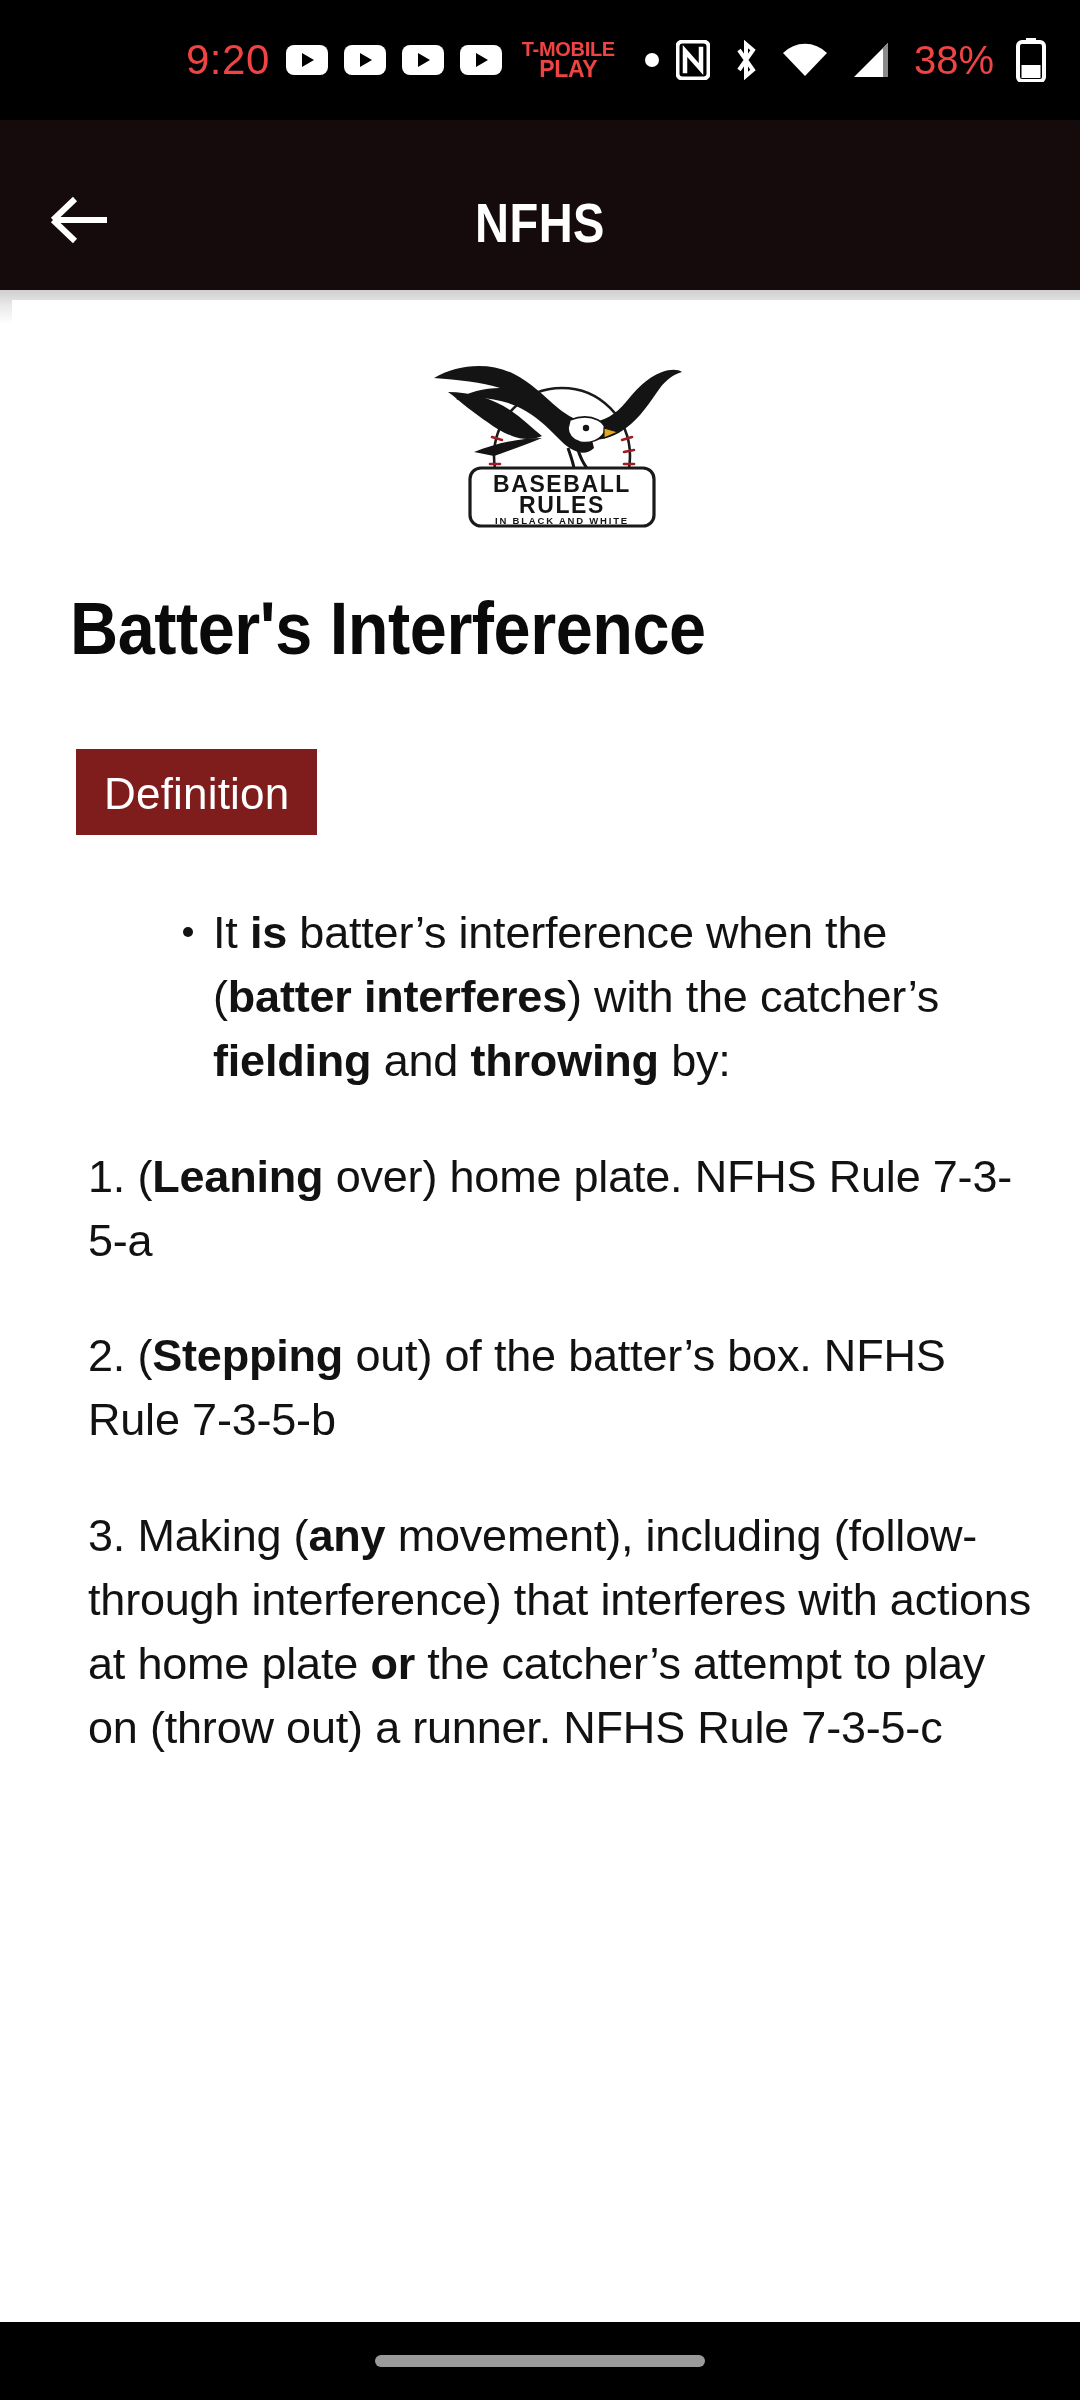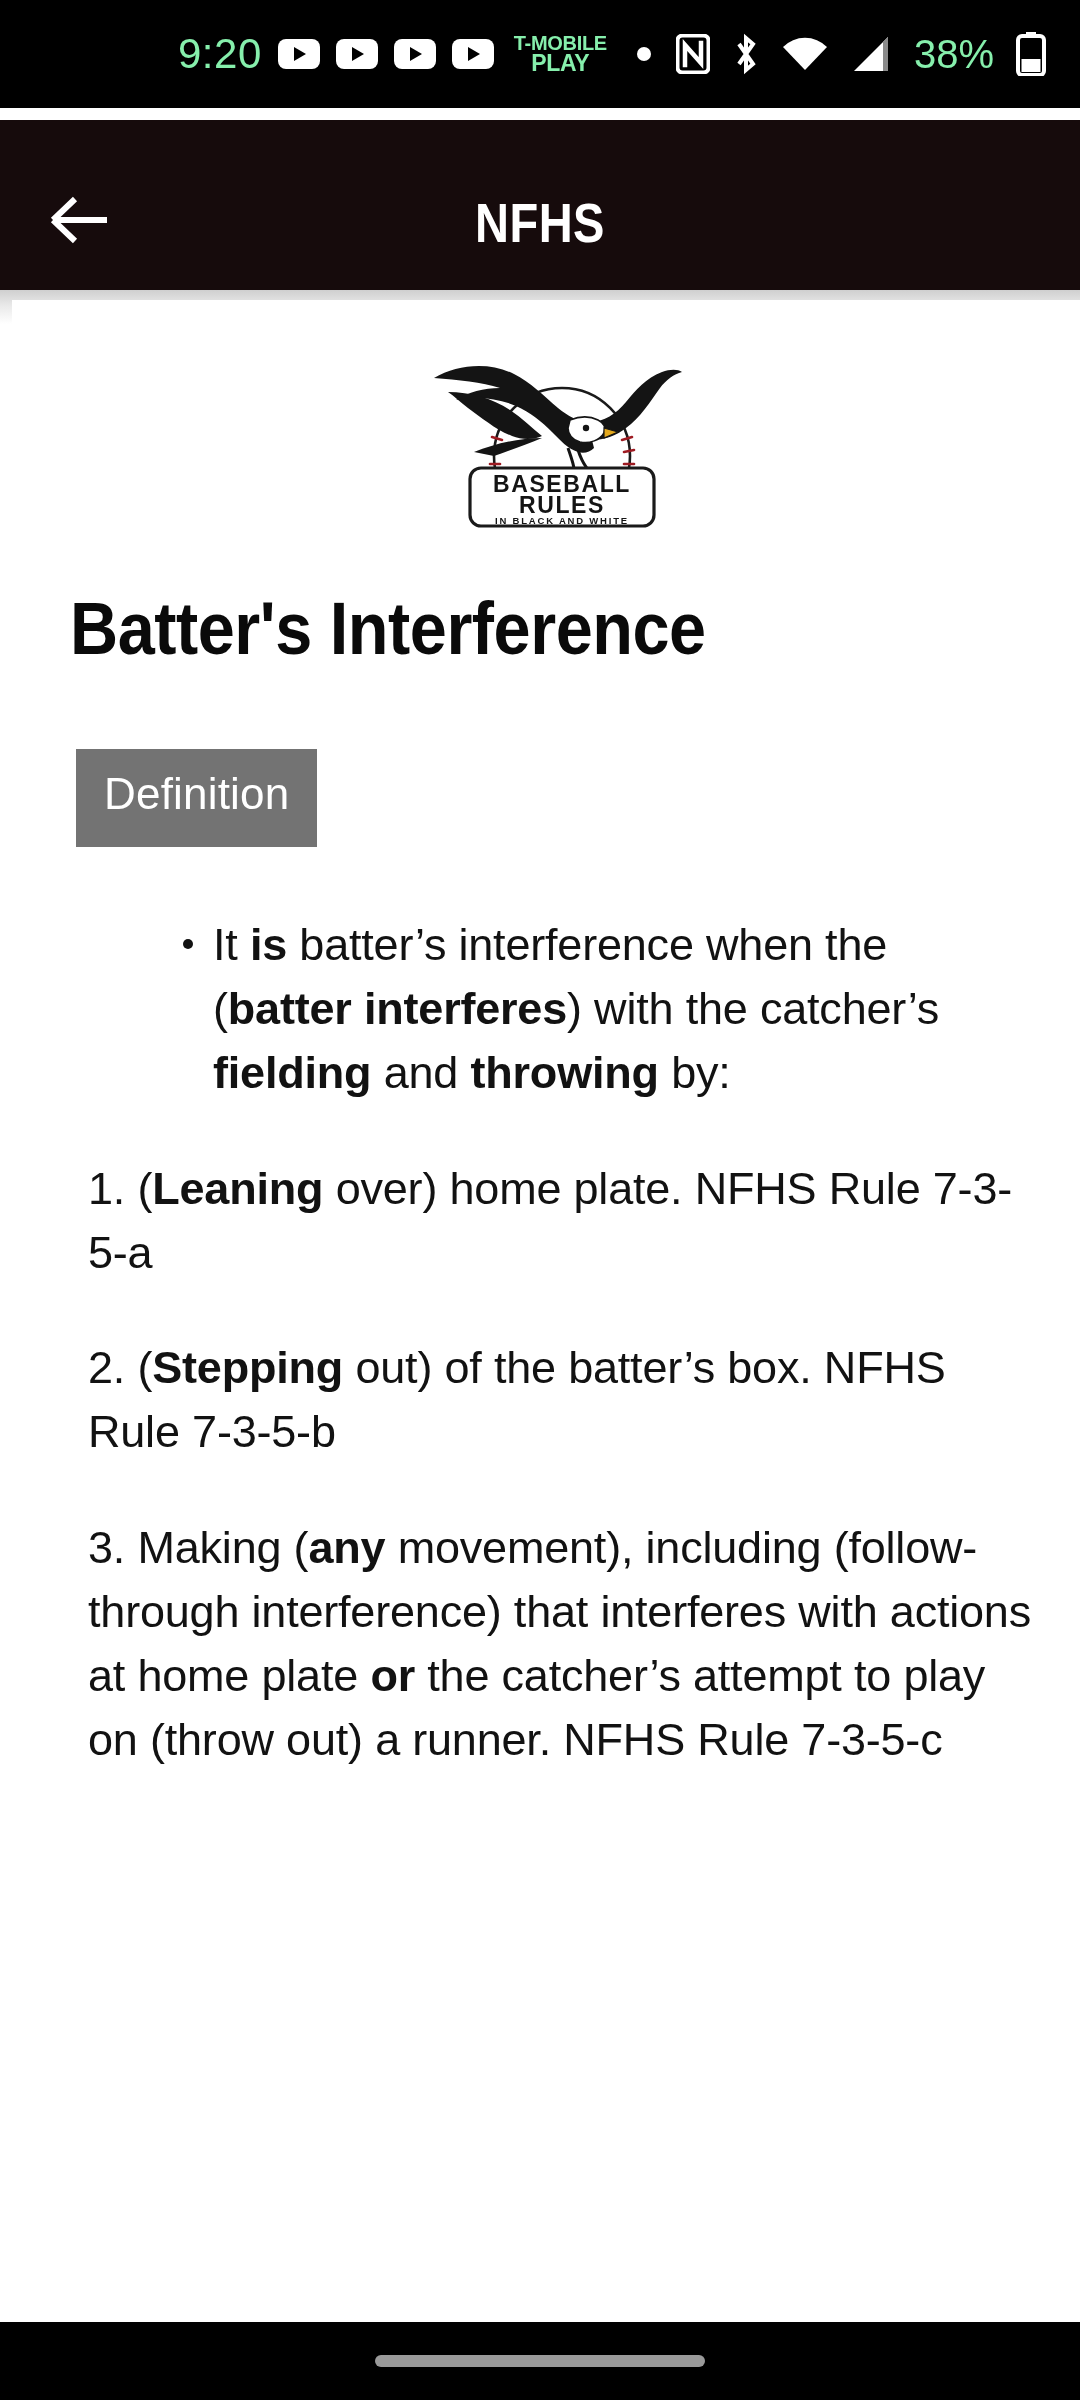--- a/index.html
+++ b/index.html
@@ -6,24 +6,24 @@
   html, body {
     width:1080px; height:2400px;
     background:#ffffff;
     font-family:"Liberation Sans", sans-serif;
     overflow:hidden;
   }
   #screen { position:relative; width:1080px; height:2400px; background:#ffffff; }
 
   
   .statusbar{
-    position:absolute; top:0; left:0; width:1080px; height:108px;
-    background:#000000; color:#86efac;
+    position:absolute; top:0; left:0; width:1080px; height:120px;
+    background:#000000; color:#ef4444;
     display:flex; align-items:center;
-    padding:0 34px 0 0;
+    padding:0 34px 0 8px;
   }
   .sb-left{ display:flex; align-items:center; gap:16px; padding-left:178px; }
   .sb-clock{
     font-size:42px; font-weight:400; letter-spacing:0.5px;
     font-family:"Liberation Sans", sans-serif;
     line-height:1;
   }
   .yt-badge{
     width:42px; height:30px; background:#ffffff; border-radius:8px;
     display:flex; align-items:center; justify-content:center;
@@ -85,23 +85,23 @@
     margin:38px 0 0 58px;
     font-size:74px; font-weight:bold; color:#0a0a0a;
     letter-spacing:-0.5px;
     font-family:"Liberation Sans Narrow","Liberation Sans", sans-serif;
     transform:scaleX(0.9); transform-origin:left center;
   }
 
   .definition-badge{
     display:inline-block;
     margin:78px 0 0 64px;
-    background:#737373; color:#ffffff;
+    background:#7f1d1d; color:#ffffff;
     font-size:44px; font-weight:400;
-    padding:20px 28px 28px 28px;
+    padding:20px 28px 16px 28px;
     letter-spacing:0.2px;
   }
 
   .body-text{ color:#121212; }
   .body-text b{ font-weight:bold; }
 
   .bullet-block{
     margin:66px 0 0 11px;
     padding-left:160px; padding-right:60px;
     position:relative;

